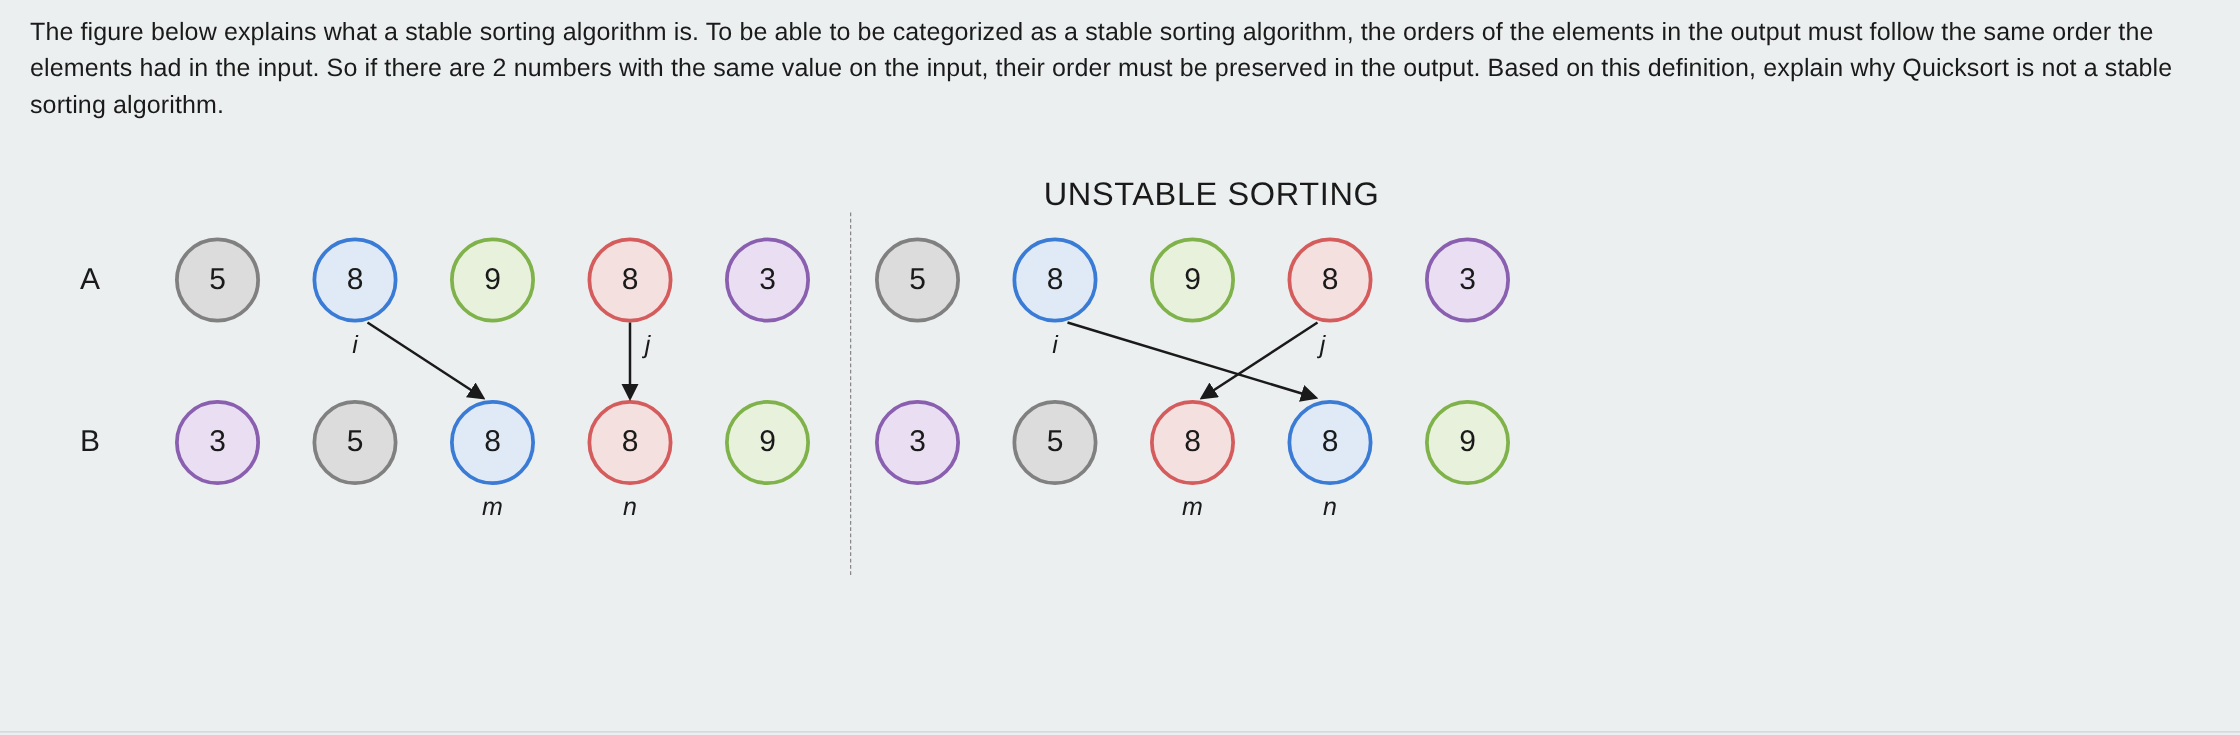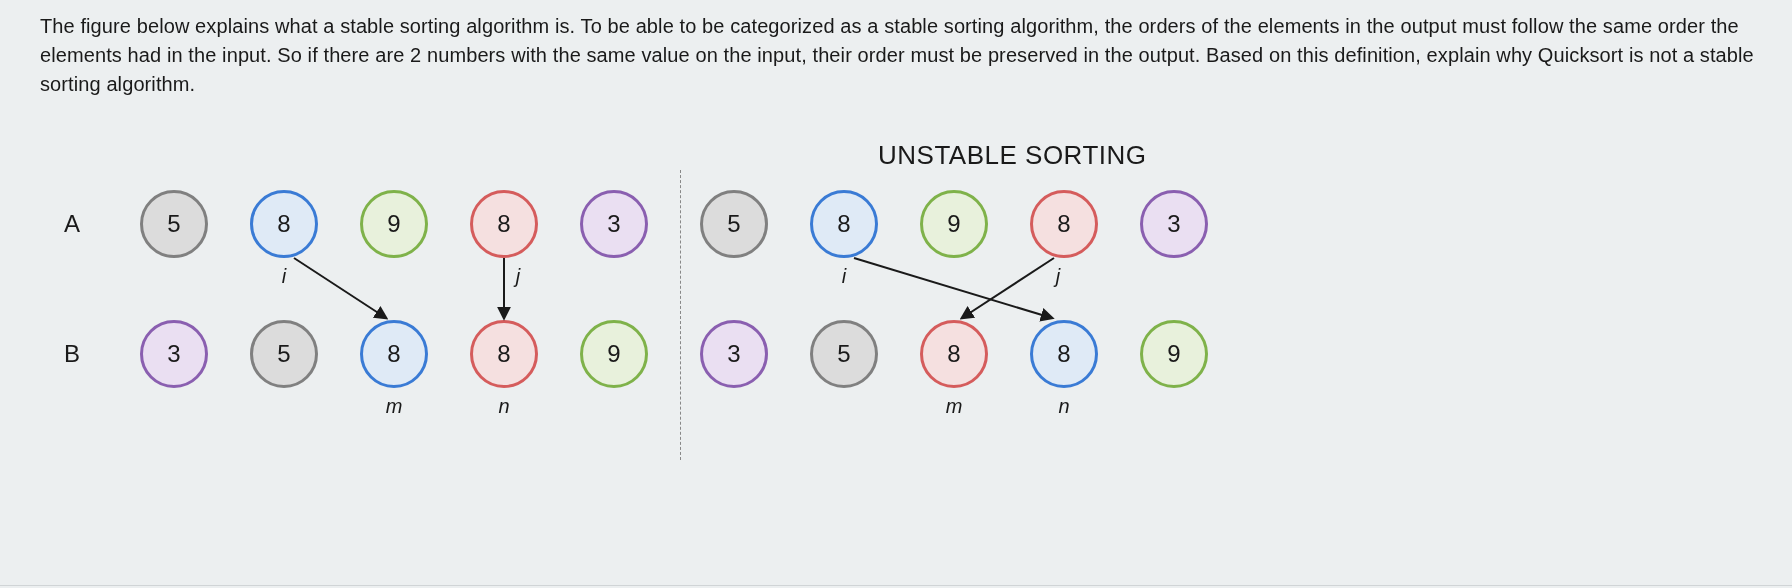--- a/index.html
+++ b/index.html
@@ -5,21 +5,21 @@
   html,body{margin:0;padding:0;}
   body{
     width:1792px;height:588px;
     background:#eceff0;
     font-family:-apple-system,BlinkMacSystemFont,"Segoe UI",Helvetica,Arial,sans-serif;
     color:#1a1a1a;
     position:relative;
     overflow:hidden;
   }
   .prompt{
-    padding:12px 24px 0 40px;
+    padding:12px 24px 0 24px;
     font-size:20px;
     line-height:1.45;
     letter-spacing:.1px;
   }
   .diagram{
     position:absolute;
     left:40px;top:130px;
     width:1700px;height:340px;
   }
   .heading{
@@ -69,21 +69,21 @@
     border-top:1px solid #d0d4d6;
   }
 </style>
 </head>
 <body>
 
 <div class="prompt">The figure below explains what a stable sorting algorithm is. To be able to be categorized as a stable sorting algorithm, the orders of the elements in the output must follow the same order the elements had in the input.  So if there are 2 numbers with the same value on the input, their order must be preserved in the output.  Based on this definition, explain why Quicksort is not a stable sorting algorithm.</div>
 
 <div class="diagram">
 
-  <div class="heading" style="left:838px;top:10px;">UNSTABLE SORTING</div>
+  <div class="heading" style="left:795px;top:10px;">UNSTABLE SORTING</div>
 
   <div class="row-label" style="left:24px;top:80px;">A</div>
   <div class="row-label" style="left:24px;top:210px;">B</div>
 
   <div class="divider" style="left:640px;"></div>
 
   <div class="node c-gray" style="left:100px;top:60px;">
       <span>5</span>
     </div>
   <div class="node c-blue" style="left:210px;top:60px;">

